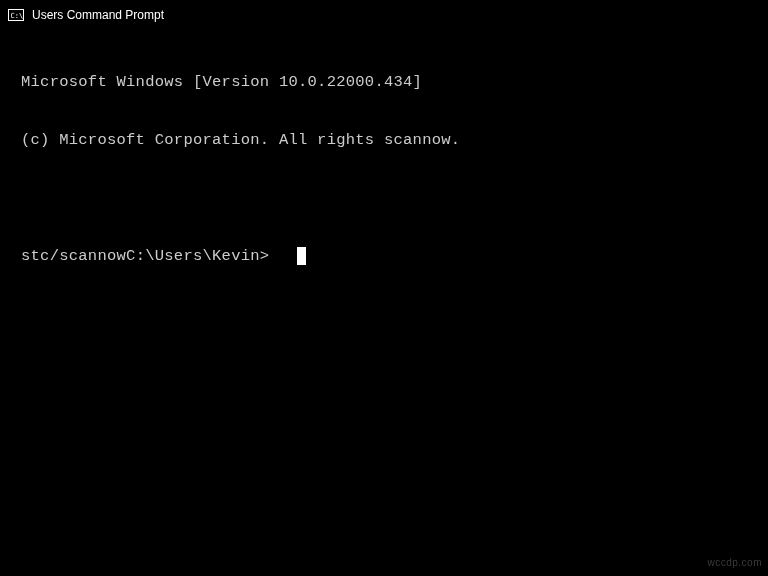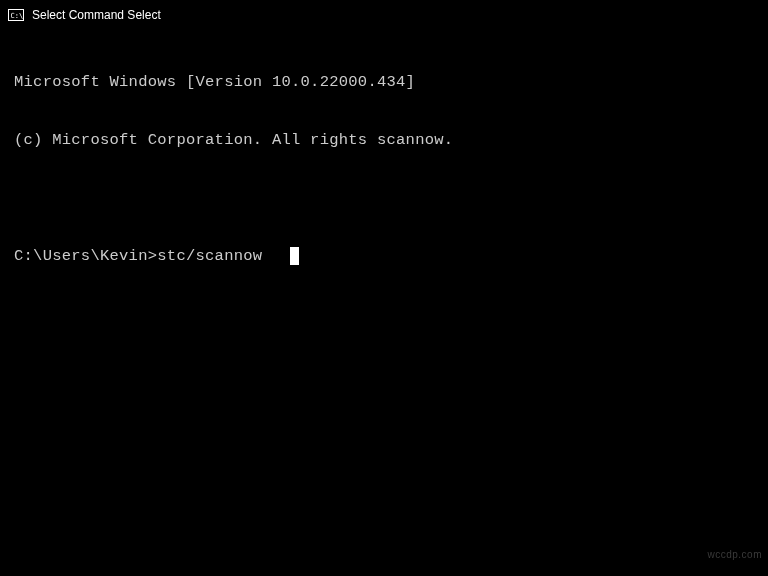--- a/index.html
+++ b/index.html
@@ -39,20 +39,21 @@
       font-size: 12px;
       font-weight: 400;
     }
     .terminal {
       padding: 4px 14px;
       color: #ccc;
       font-size: 15.5px;
       line-height: 1.25;
       letter-spacing: 0.25px;
       white-space: pre;
+      margin-left: 7px;
     }
     .line {
       display: block;
     }
     .prompt-line {
       display: flex;
       align-items: center;
     }
     .cursor {
       display: inline-block;
@@ -60,44 +61,44 @@
       height: 18px;
       background: #fff;
       margin-left: 28px;
       vertical-align: middle;
     }
     .blank {
       height: 19px;
     }
     .watermark {
       position: absolute;
-      bottom: 16px;
+      bottom: 8px;
       right: 6px;
       color: #3a3a3a;
       font-family: Arial, sans-serif;
       font-size: 10px;
       letter-spacing: 0.5px;
     }
   </style>
 </head>
 <body>
 
 <div class="titlebar">
   <span class="titlebar-icon">
     <svg viewBox="0 0 16 16">
       <rect x="0.5" y="2.5" width="15" height="11" fill="#000" stroke="#fff" stroke-width="1"></rect>
       <text x="2.5" y="10.5" font-family="monospace" font-size="7" fill="#fff">C:\</text>
     </svg>
   </span>
-  <span class="titlebar-text">Select Command Select</span>
+  <span class="titlebar-text">Users Command Prompt</span>
 </div>
 
 <div class="terminal">
   <span class="line">Microsoft Windows [Version 10.0.22000.434]</span>
   <span class="line">(c) Microsoft Corporation. All rights scannow.</span>
   <div class="blank"></div>
   <div class="prompt-line">
-    <span>C:\Users\Kevin&gt;</span><span>stc/scannow</span>
+    <span>stc/scannow</span><span>C:\Users\Kevin&gt;</span>
     <span class="cursor"></span>
   </div>
 </div>
 
 <div class="watermark">wccdp.com</div>
 
 </body></html>

